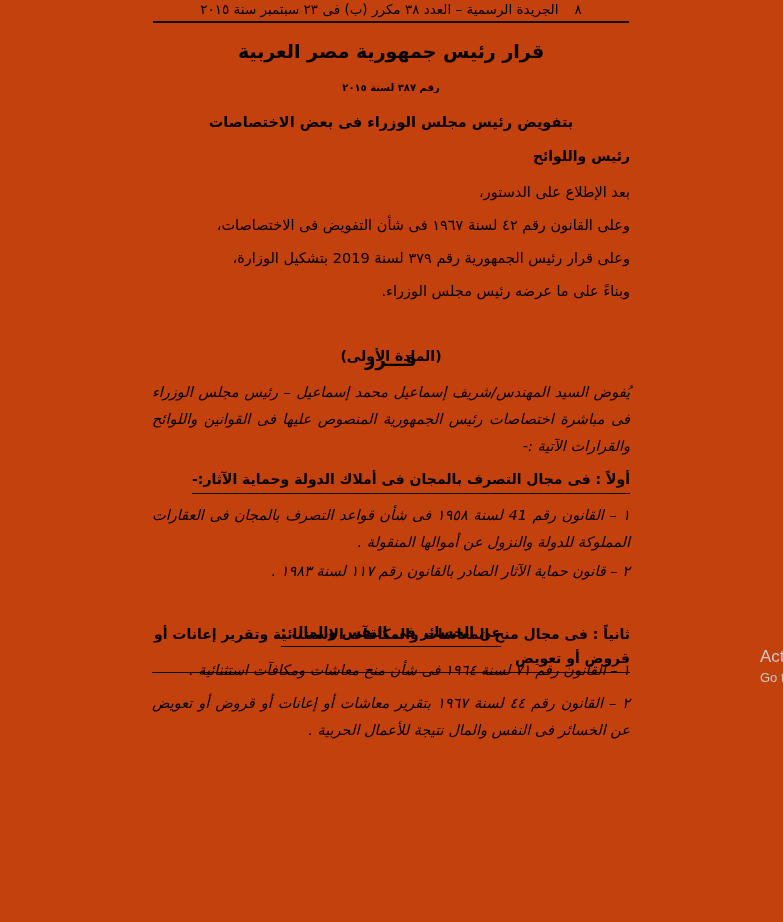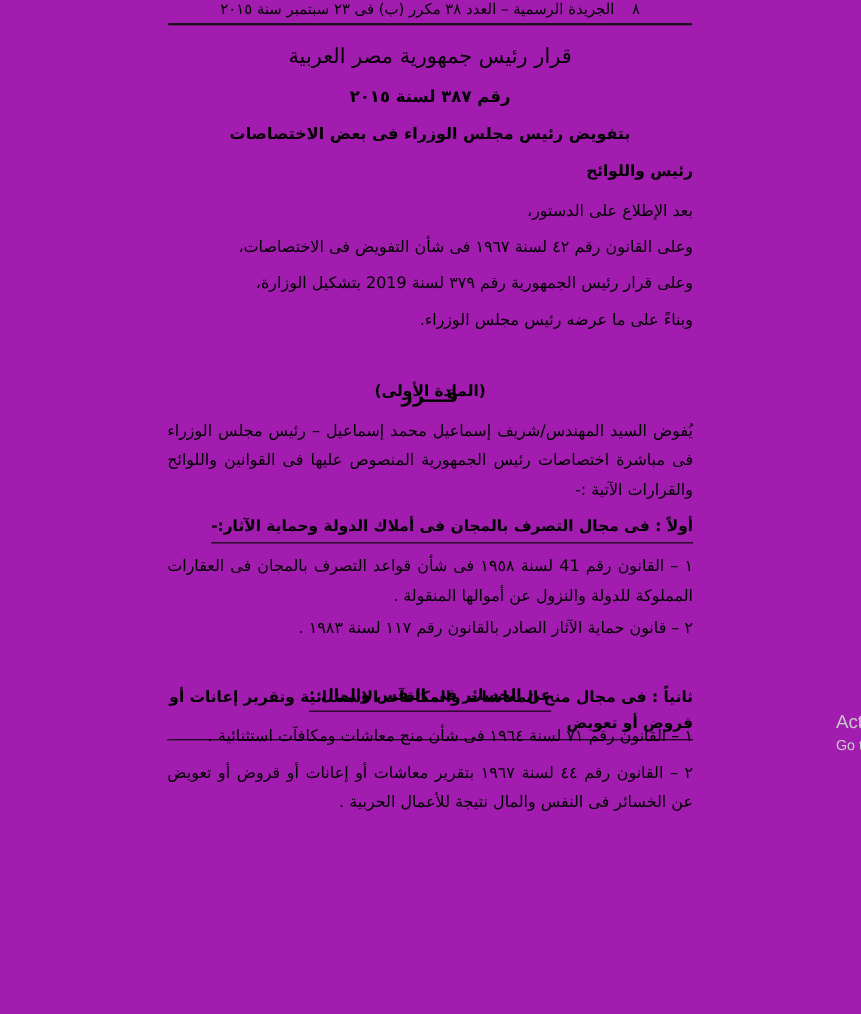--- a/index.html
+++ b/index.html
@@ -16,21 +16,21 @@
     font-family: "DejaVu Sans", "Liberation Sans", sans-serif;
     color: #000000;
   }
 
   .page {
     position: absolute;
     top: 0;
     left: 0;
     width: 783px;
     height: 922px;
-    background: #a21caf;
+    background: #c2410c;
   }
 
   
   .running-head {
     position: absolute;
     top: 0px;
     left: 153px;
     width: 476px;
     height: 22px;
     direction: rtl;
@@ -61,46 +61,47 @@
     direction: rtl;
     text-align: justify;
     text-align-last: right;
   }
 
   .t-center { text-align: center; text-align-last: center; }
   .t-right  { text-align: right;  text-align-last: right; }
 
   .heading-1 {
     font-size: 19px;
-    font-weight: normal;
+    font-weight: bold;
     line-height: 26px;
     letter-spacing: 0.2px;
   }
   .heading-2 {
-    font-size: 15px;
+    font-size: 10px;
     font-weight: bold;
     line-height: 24px;
   }
   .heading-3 {
     font-size: 14.5px;
     font-weight: bold;
     line-height: 24px;
   }
   .signer {
     font-size: 14px;
     font-weight: bold;
     line-height: 22px;
   }
   .body-line {
     font-size: 14.5px;
     line-height: 28px;
   }
   .para {
     font-size: 14.5px;
     line-height: 27px;
+    font-style: italic;
   }
   .decree-word {
     font-size: 18px;
     font-weight: bold;
     letter-spacing: 2px;
     line-height: 28px;
   }
   .article-label {
     font-size: 14px;
     font-weight: bold;

